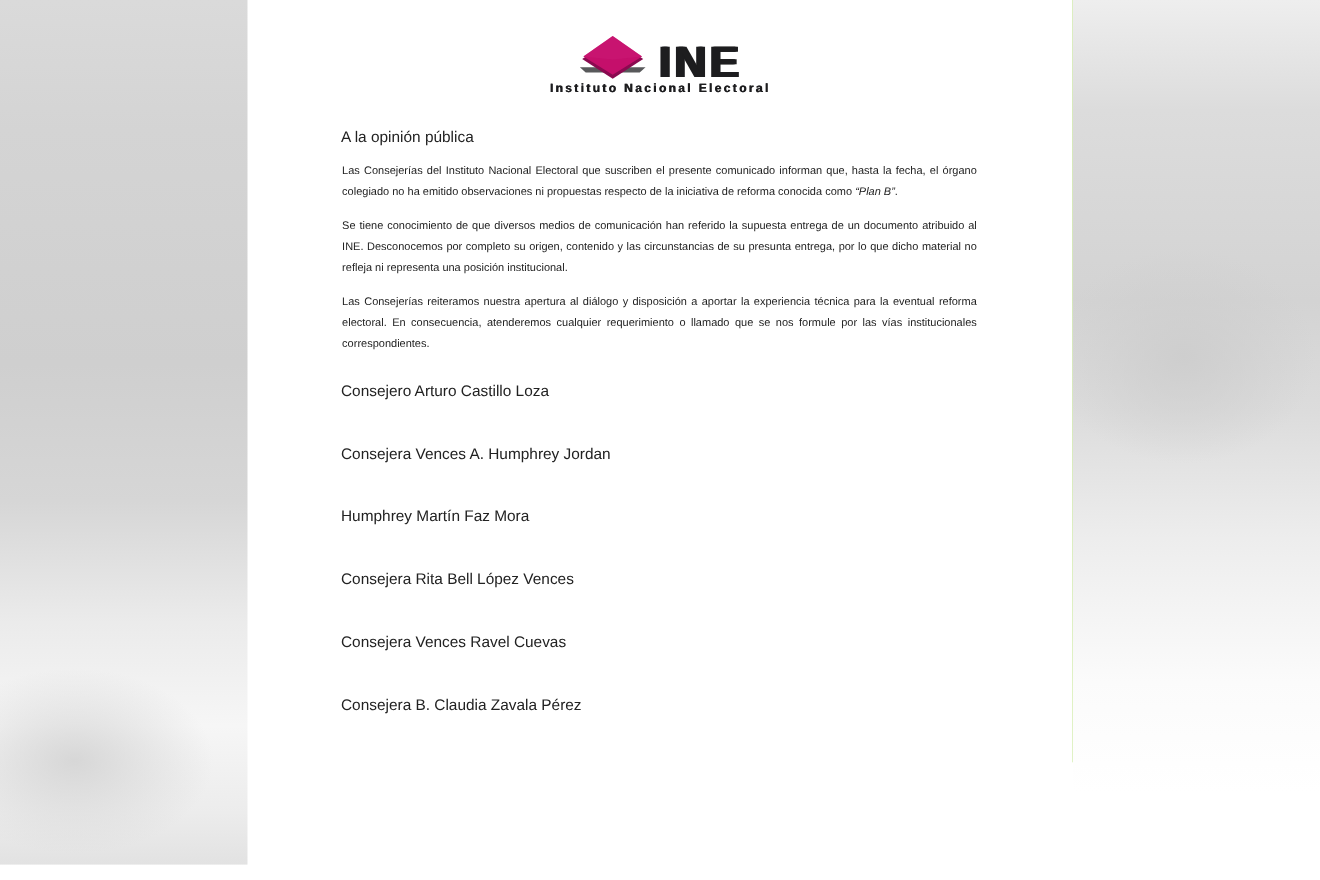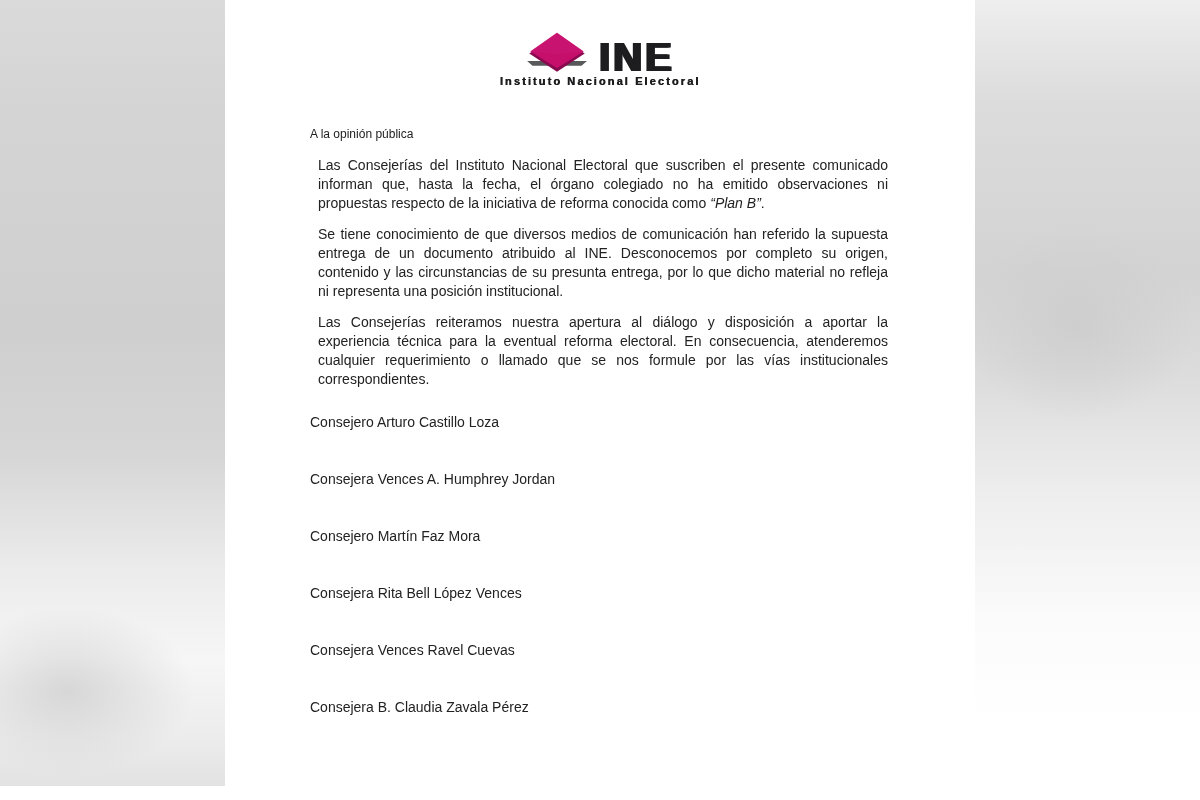--- a/index.html
+++ b/index.html
@@ -78,28 +78,28 @@
     font-weight: bold;
     letter-spacing: 2.1px;
     color: #1d1d1f;
     text-shadow: 0.5px 0 0 #1d1d1f;
   }
   
   .doc-body {
     margin: 0 87px 0 85px;
   }
   .salutation {
-    margin-top: 38px;
-    font-size: 12px;
+    margin-top: 28px;
+    font-size: 14px;
     line-height: 19px;
     color: #222222;
   }
   .para {
-    margin: 12px 0 0 8px;
-    font-size: 14px;
+    margin: 12px 0 0 1px;
+    font-size: 10px;
     line-height: 19px;
     text-align: justify;
     color: #222222;
   }
   .para em {
     font-style: italic;
   }
   .signatures {
     margin-top: 24px;
   }
@@ -142,21 +142,21 @@
 
       <p class="para"><span>Las Consejerías del Instituto Nacional Electoral que suscriben el presente comunicado informan que, hasta la fecha, el órgano colegiado no ha emitido observaciones ni propuestas respecto de la iniciativa de reforma conocida como </span><em>“Plan B”</em><span>.</span></p>
 
       <p class="para"><span>Se tiene conocimiento de que diversos medios de comunicación han referido la supuesta entrega de un documento atribuido al INE. Desconocemos por completo su origen, contenido y las circunstancias de su presunta entrega, por lo que dicho material no refleja ni representa una posición institucional.</span></p>
 
       <p class="para"><span>Las Consejerías reiteramos nuestra apertura al diálogo y disposición a aportar la experiencia técnica para la eventual reforma electoral. En consecuencia, atenderemos cualquier requerimiento o llamado que se nos formule por las vías institucionales correspondientes.</span></p>
 
       <div class="signatures">
         <div class="signature">Consejero Arturo Castillo Loza</div>
         <div class="signature">Consejera Vences A. Humphrey Jordan</div>
-        <div class="signature">Consejero Martín Faz Mora</div>
+        <div class="signature">Humphrey Martín Faz Mora</div>
         <div class="signature">Consejera Rita Bell López Vences</div>
         <div class="signature">Consejera Vences Ravel Cuevas</div>
         <div class="signature">Consejera B. Claudia Zavala Pérez</div>
       </div>
 
     </div>
   </div>
 </div>
 
 </body></html>

